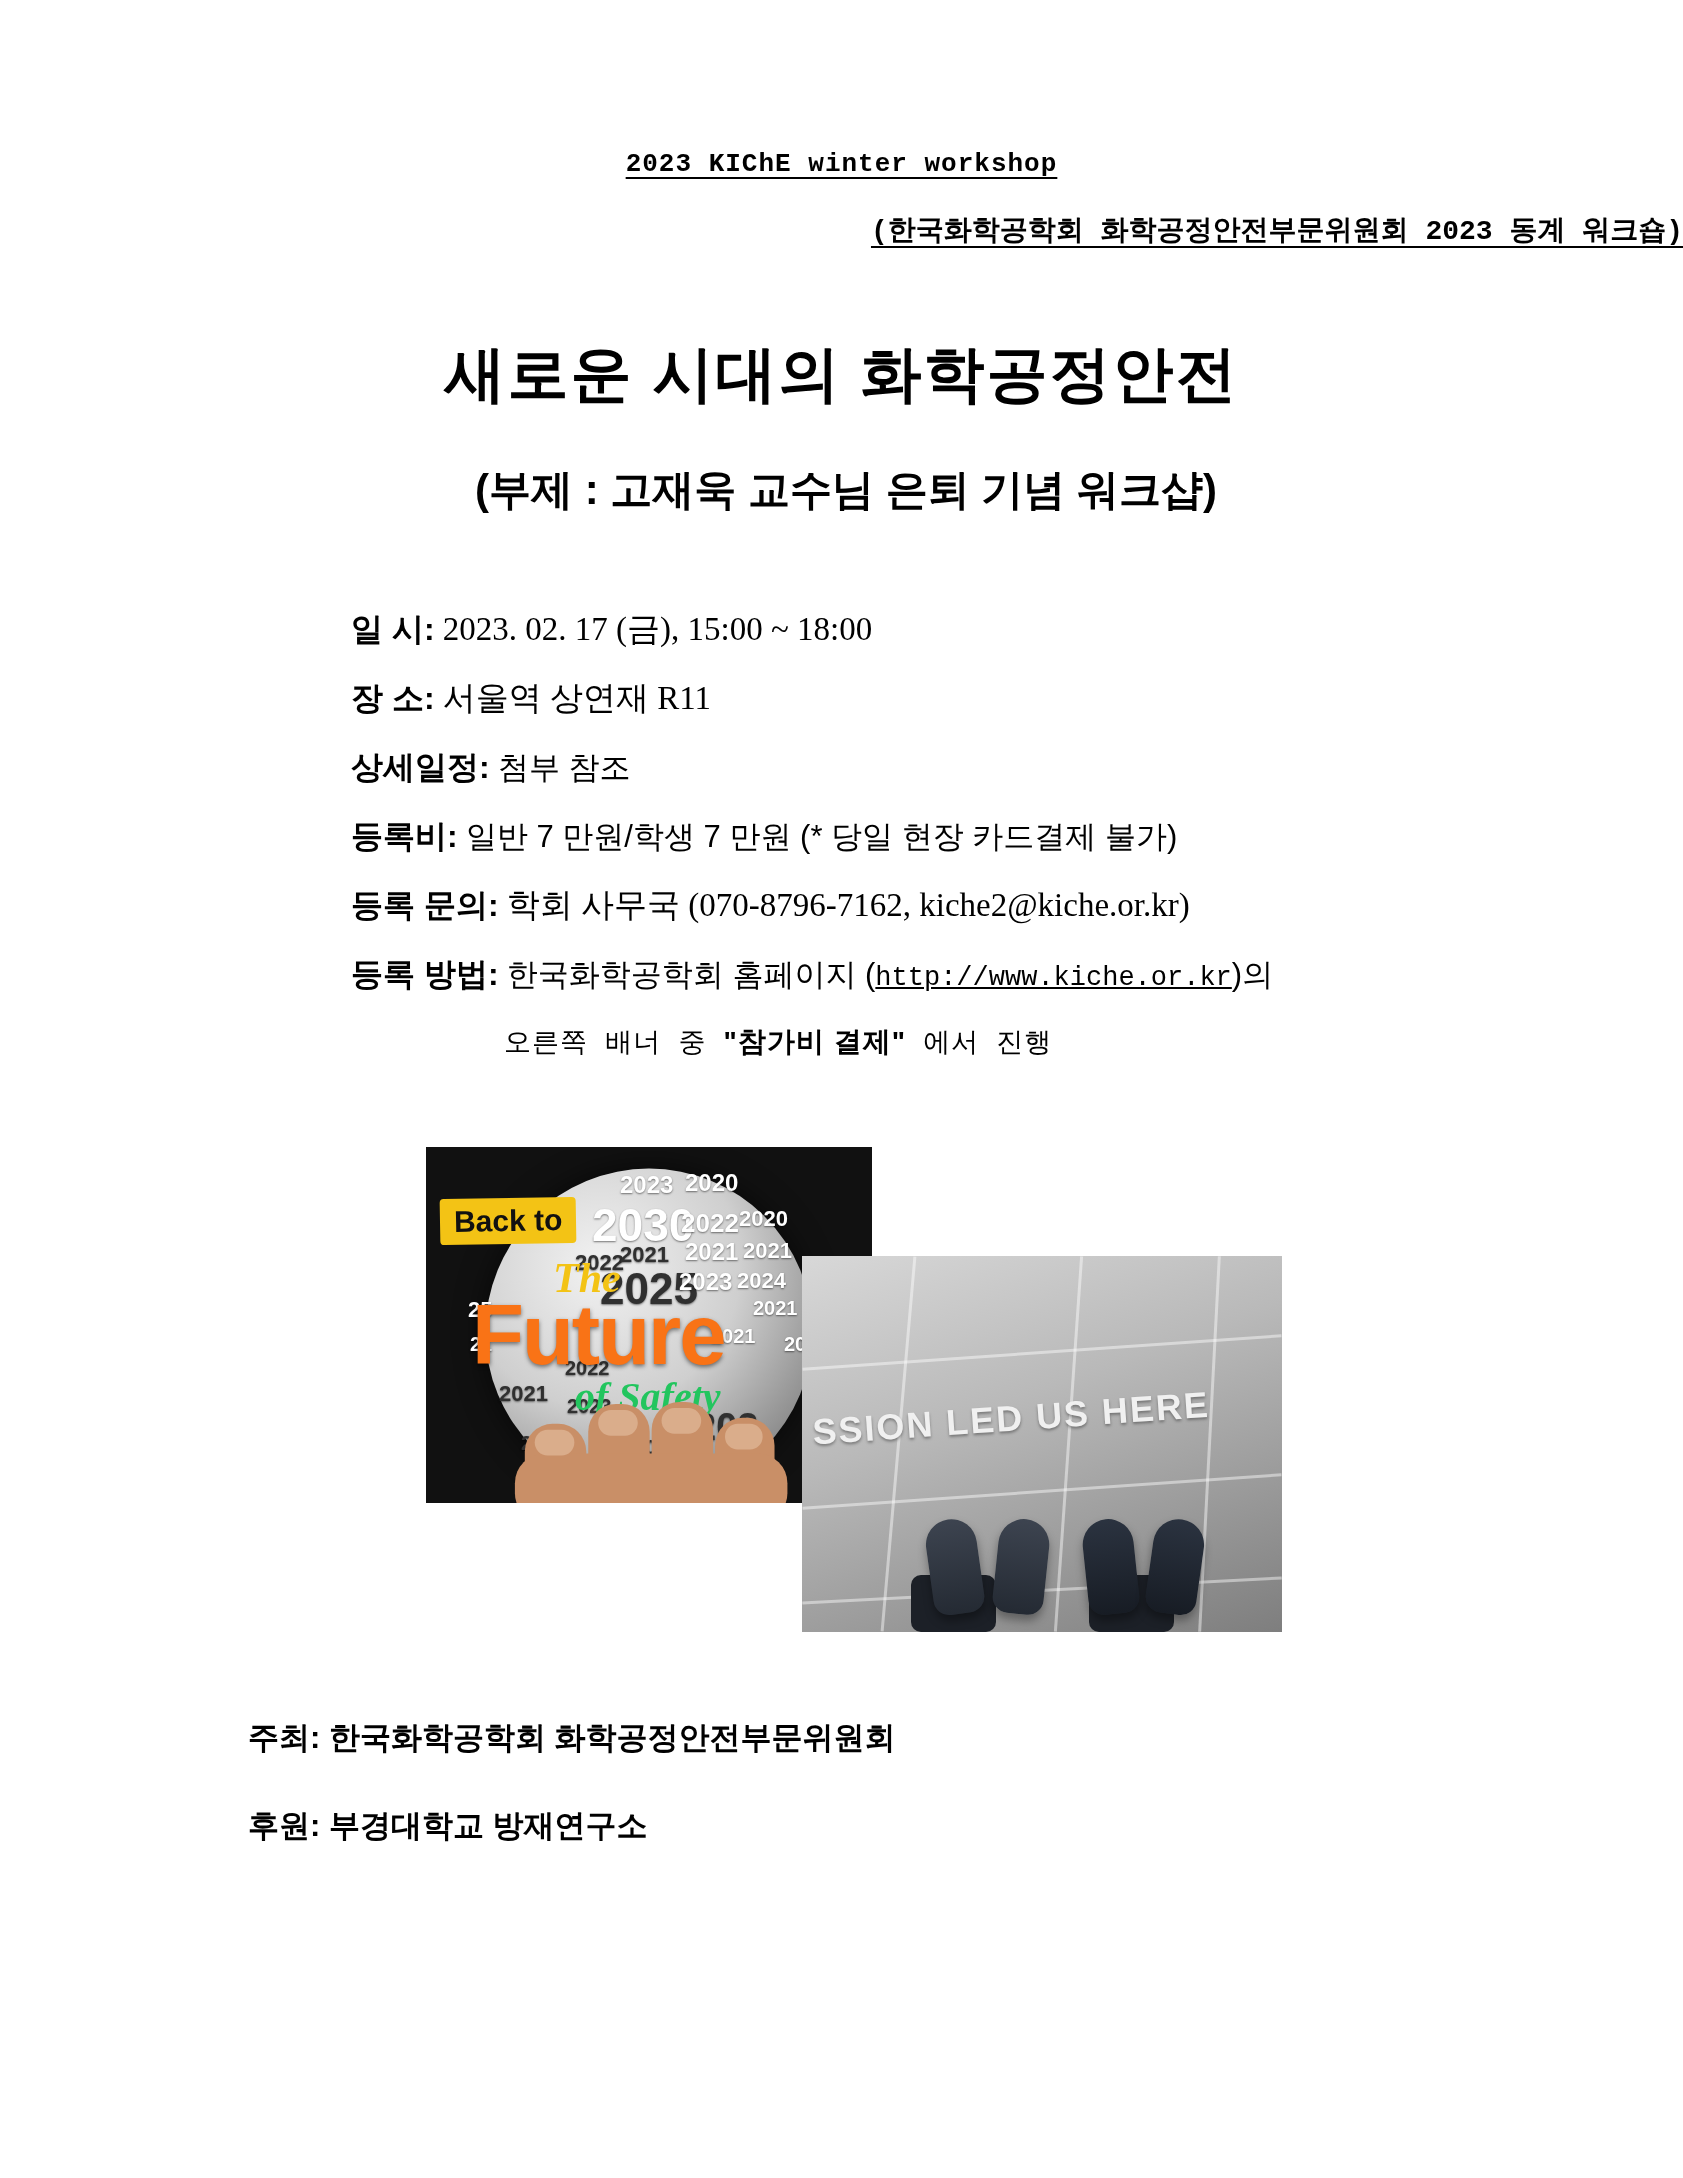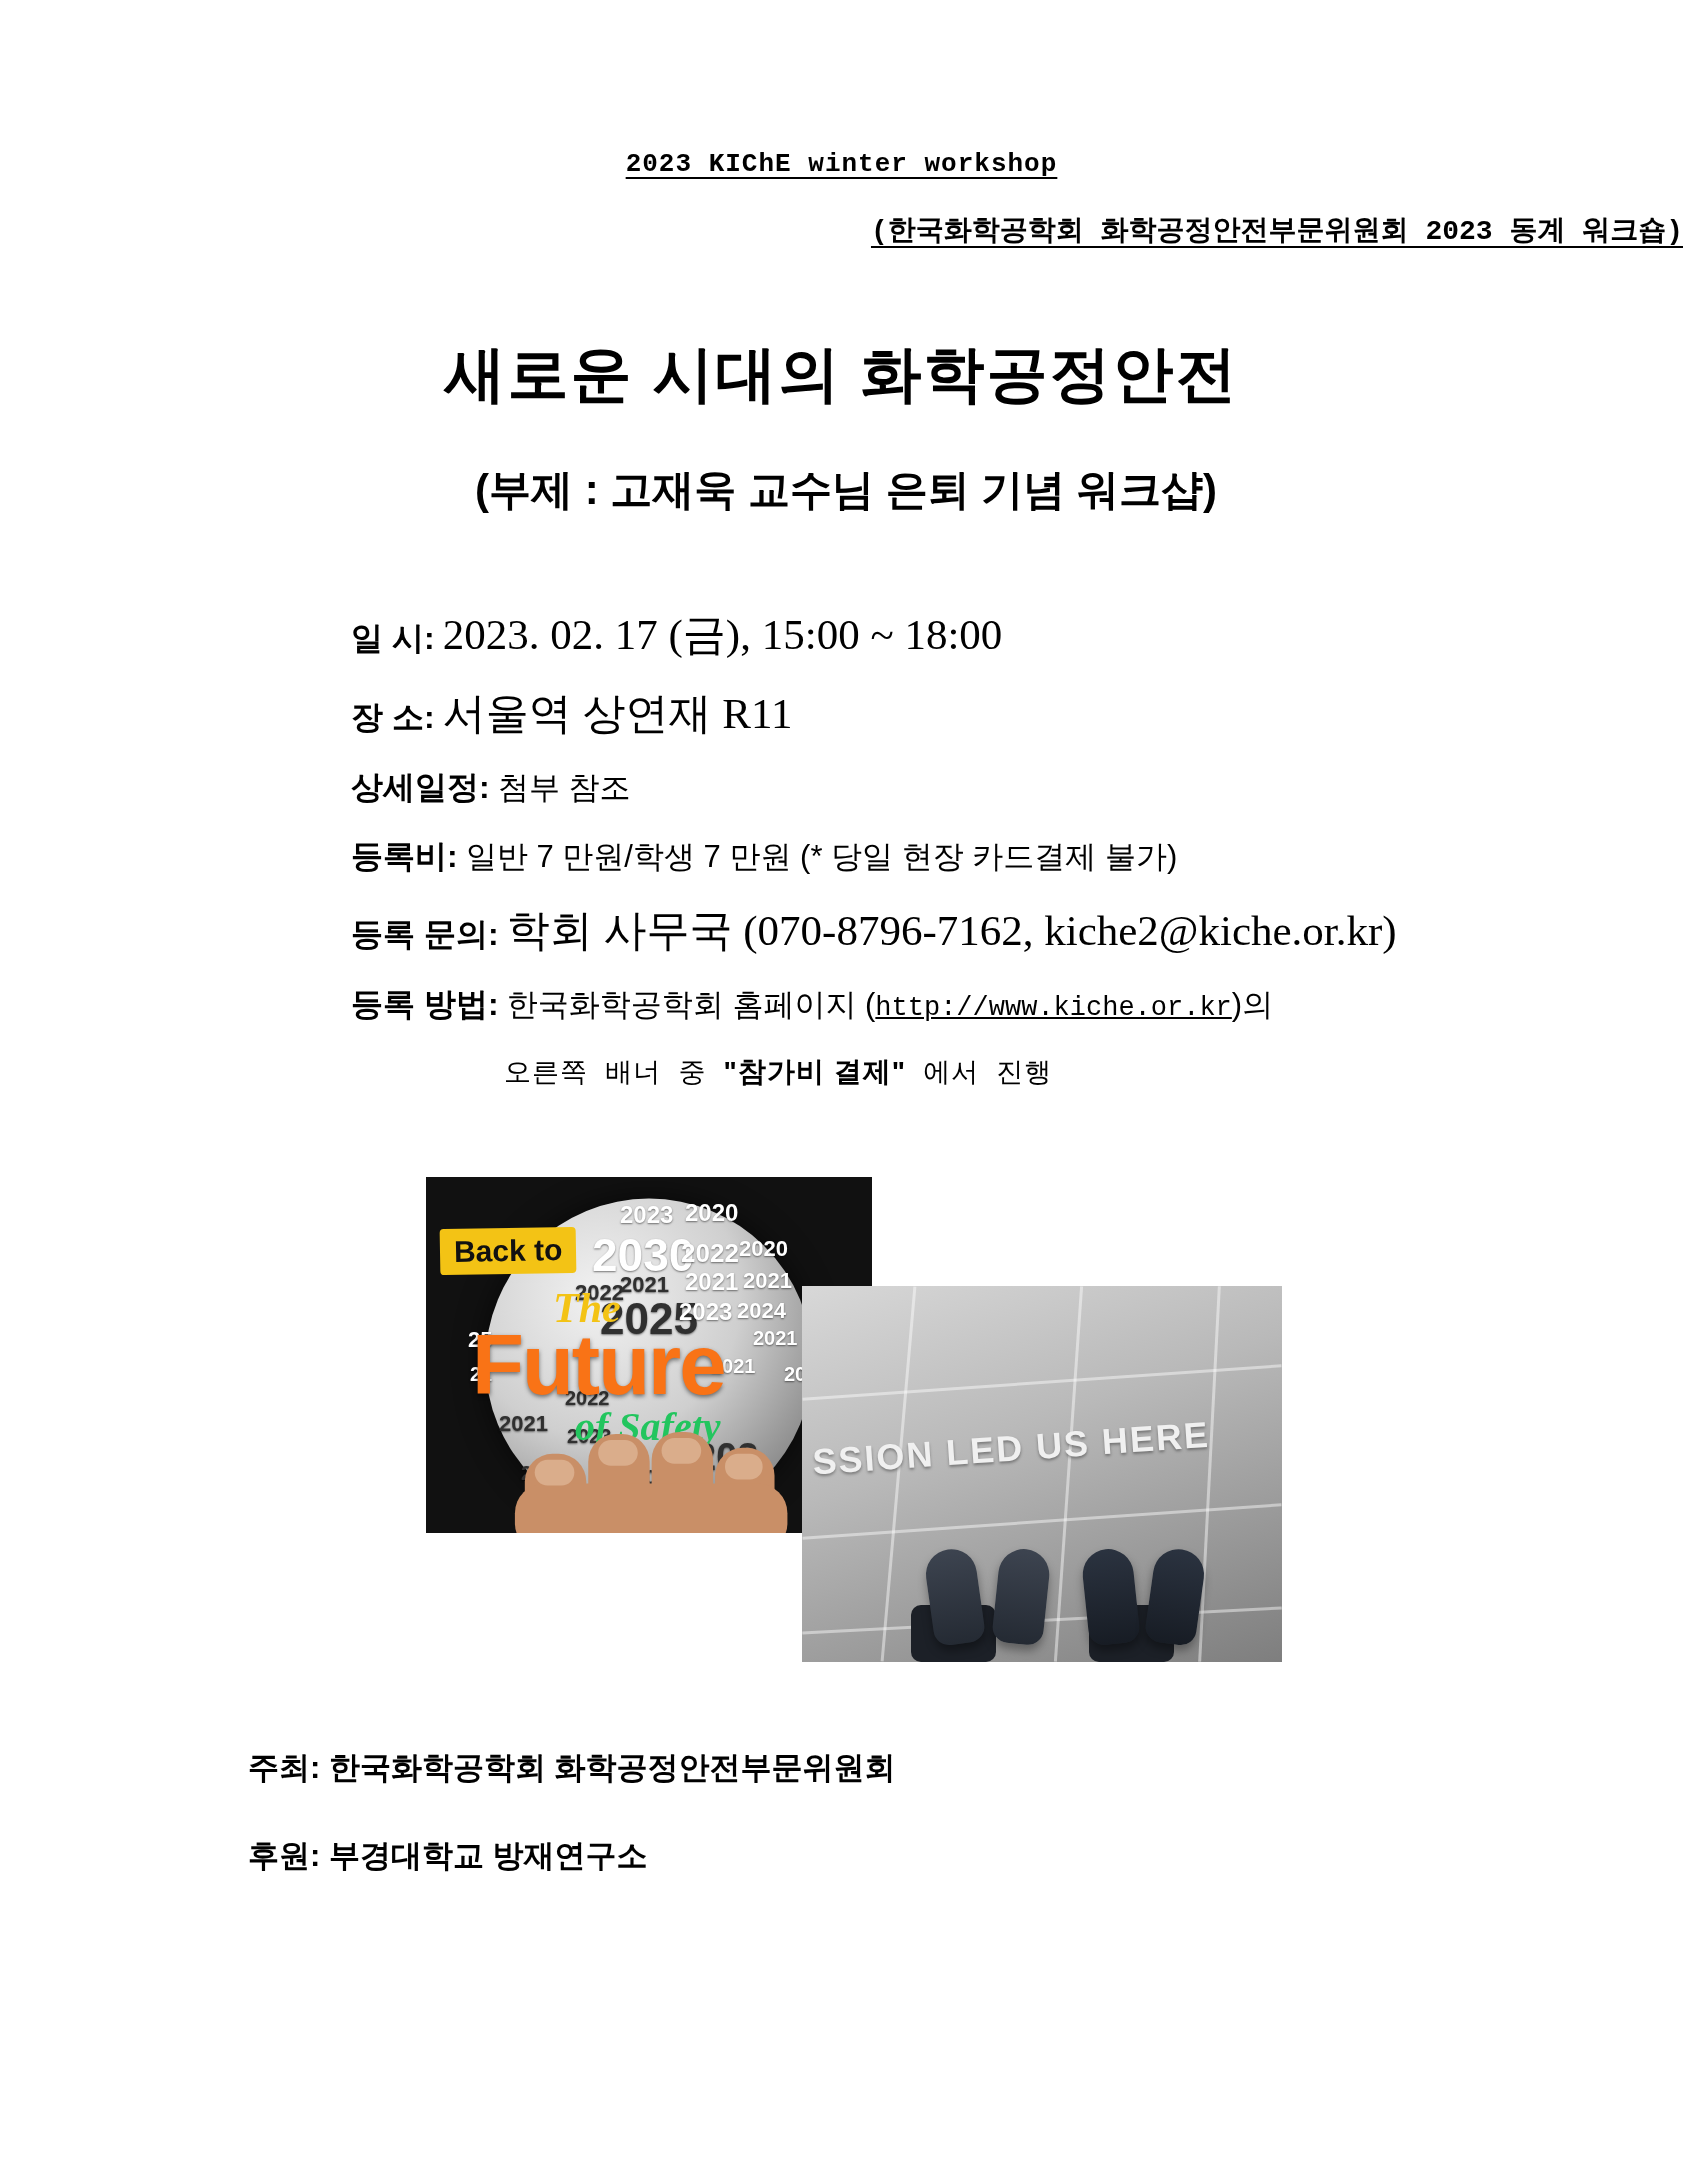--- a/index.html
+++ b/index.html
@@ -81,21 +81,21 @@
     margin-bottom: 36px;
     white-space: nowrap;
   }
   .info-label {
     font-family: "Liberation Sans", sans-serif;
     font-weight: bold;
     font-size: 32px;
   }
   .info-value {
     font-family: "Liberation Serif", serif;
-    font-size: 43px;
+    font-size: 33px;
   }
   .info-value-sans {
     font-family: "Liberation Sans", sans-serif;
     font-size: 31px;
   }
   .url-mono {
     font-family: "Liberation Mono", monospace;
     font-size: 27px;
     text-decoration: underline;
   }

